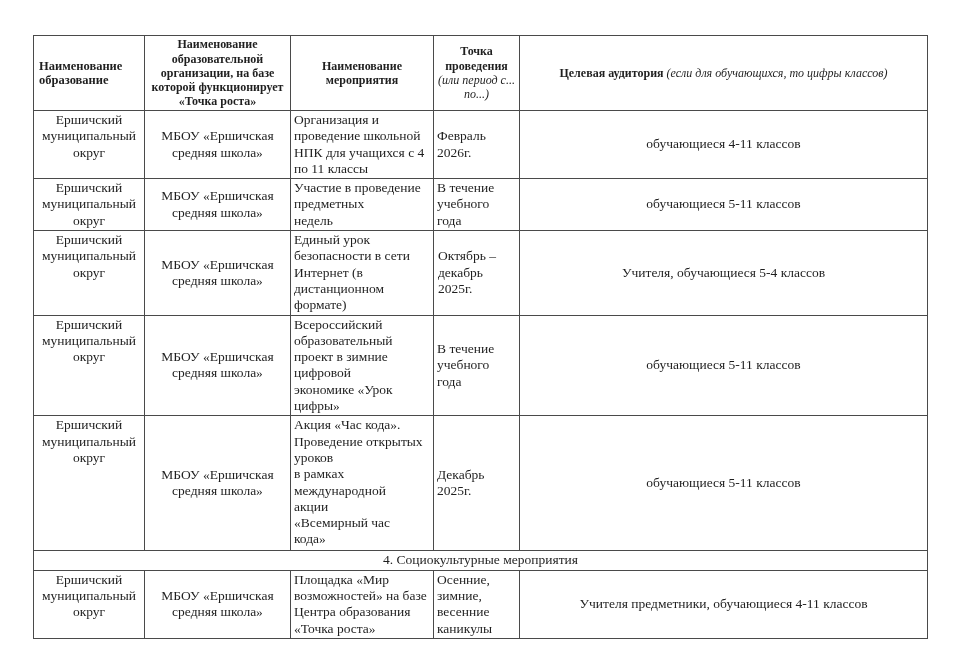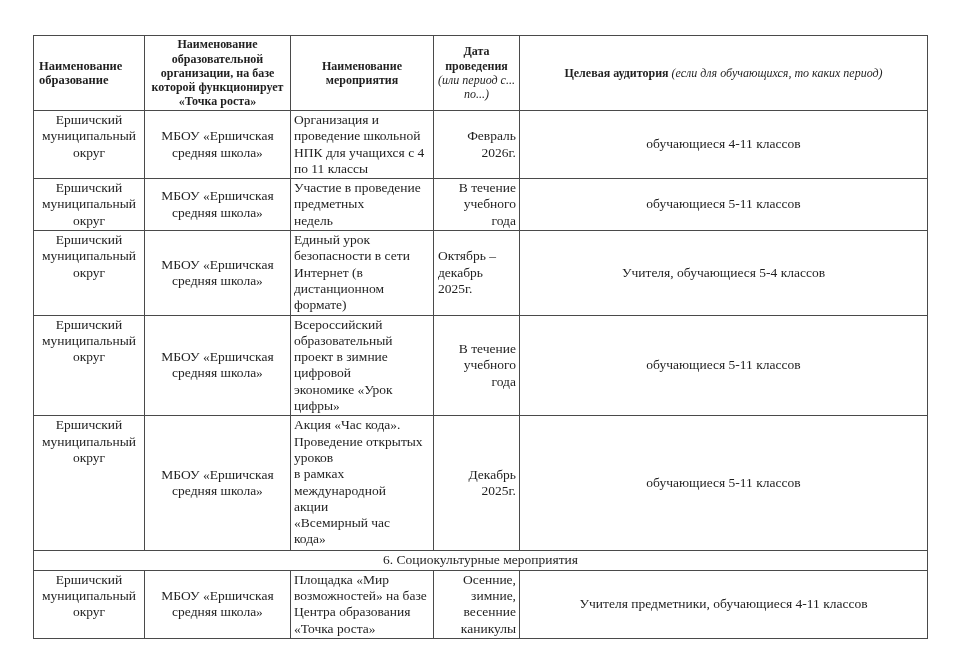--- a/index.html
+++ b/index.html
@@ -76,21 +76,21 @@
     white-space: pre-line;
     margin-left: 40px;
   }
   td.c-event {
     text-align: left;
     vertical-align: top;
     white-space: pre-line;
     padding-left: 4px;
   }
   td.c-date {
-    text-align: right;
+    text-align: left;
     vertical-align: middle;
     white-space: pre-line;
   }
   td.c-date.left {
     text-align: left;
     padding-left: 4px;
   }
   td.c-aud {
     text-align: center;
     vertical-align: middle;
@@ -121,25 +121,25 @@
         <tr class="row-header">
       <th class="h-mun">Наименование
 образование</th>
       <th>Наименование
 образовательной
 организации, на базе
 которой функционирует
 «Точка роста»</th>
       <th>Наименование
 мероприятия</th>
-      <th><span>Дата
+      <th><span>Точка
 проведения</span>
 <span class="hdr-note">(или период с...
 по...)</span></th>
-      <th><span>Целевая аудитория</span> <span class="aud-note">(если для обучающихся, то каких период)</span></th>
+      <th><span>Целевая аудитория</span> <span class="aud-note">(если для обучающихся, то цифры классов)</span></th>
     </tr>
 
     <tr class="row-1">
       <td class="c-mun">Ершичский
 муниципальный
 округ</td>
       <td class="c-org">МБОУ «Ершичская
 средняя школа»</td>
       <td class="c-event">Организация и
 проведение школьной
@@ -213,21 +213,21 @@
 международной
 акции
 «Всемирный час
 кода»</td>
       <td class="c-date">Декабрь
 2025г.</td>
       <td class="c-aud">обучающиеся 5-11 классов</td>
     </tr>
 
     <tr class="row-section">
-      <td class="c-section" colspan="5">6. Социокультурные мероприятия</td>
+      <td class="c-section" colspan="5">4. Социокультурные мероприятия</td>
     </tr>
 
     <tr class="row-6">
       <td class="c-mun">Ершичский
 муниципальный
 округ</td>
       <td class="c-org">МБОУ «Ершичская
 средняя школа»</td>
       <td class="c-event">Площадка «Мир
 возможностей» на базе

